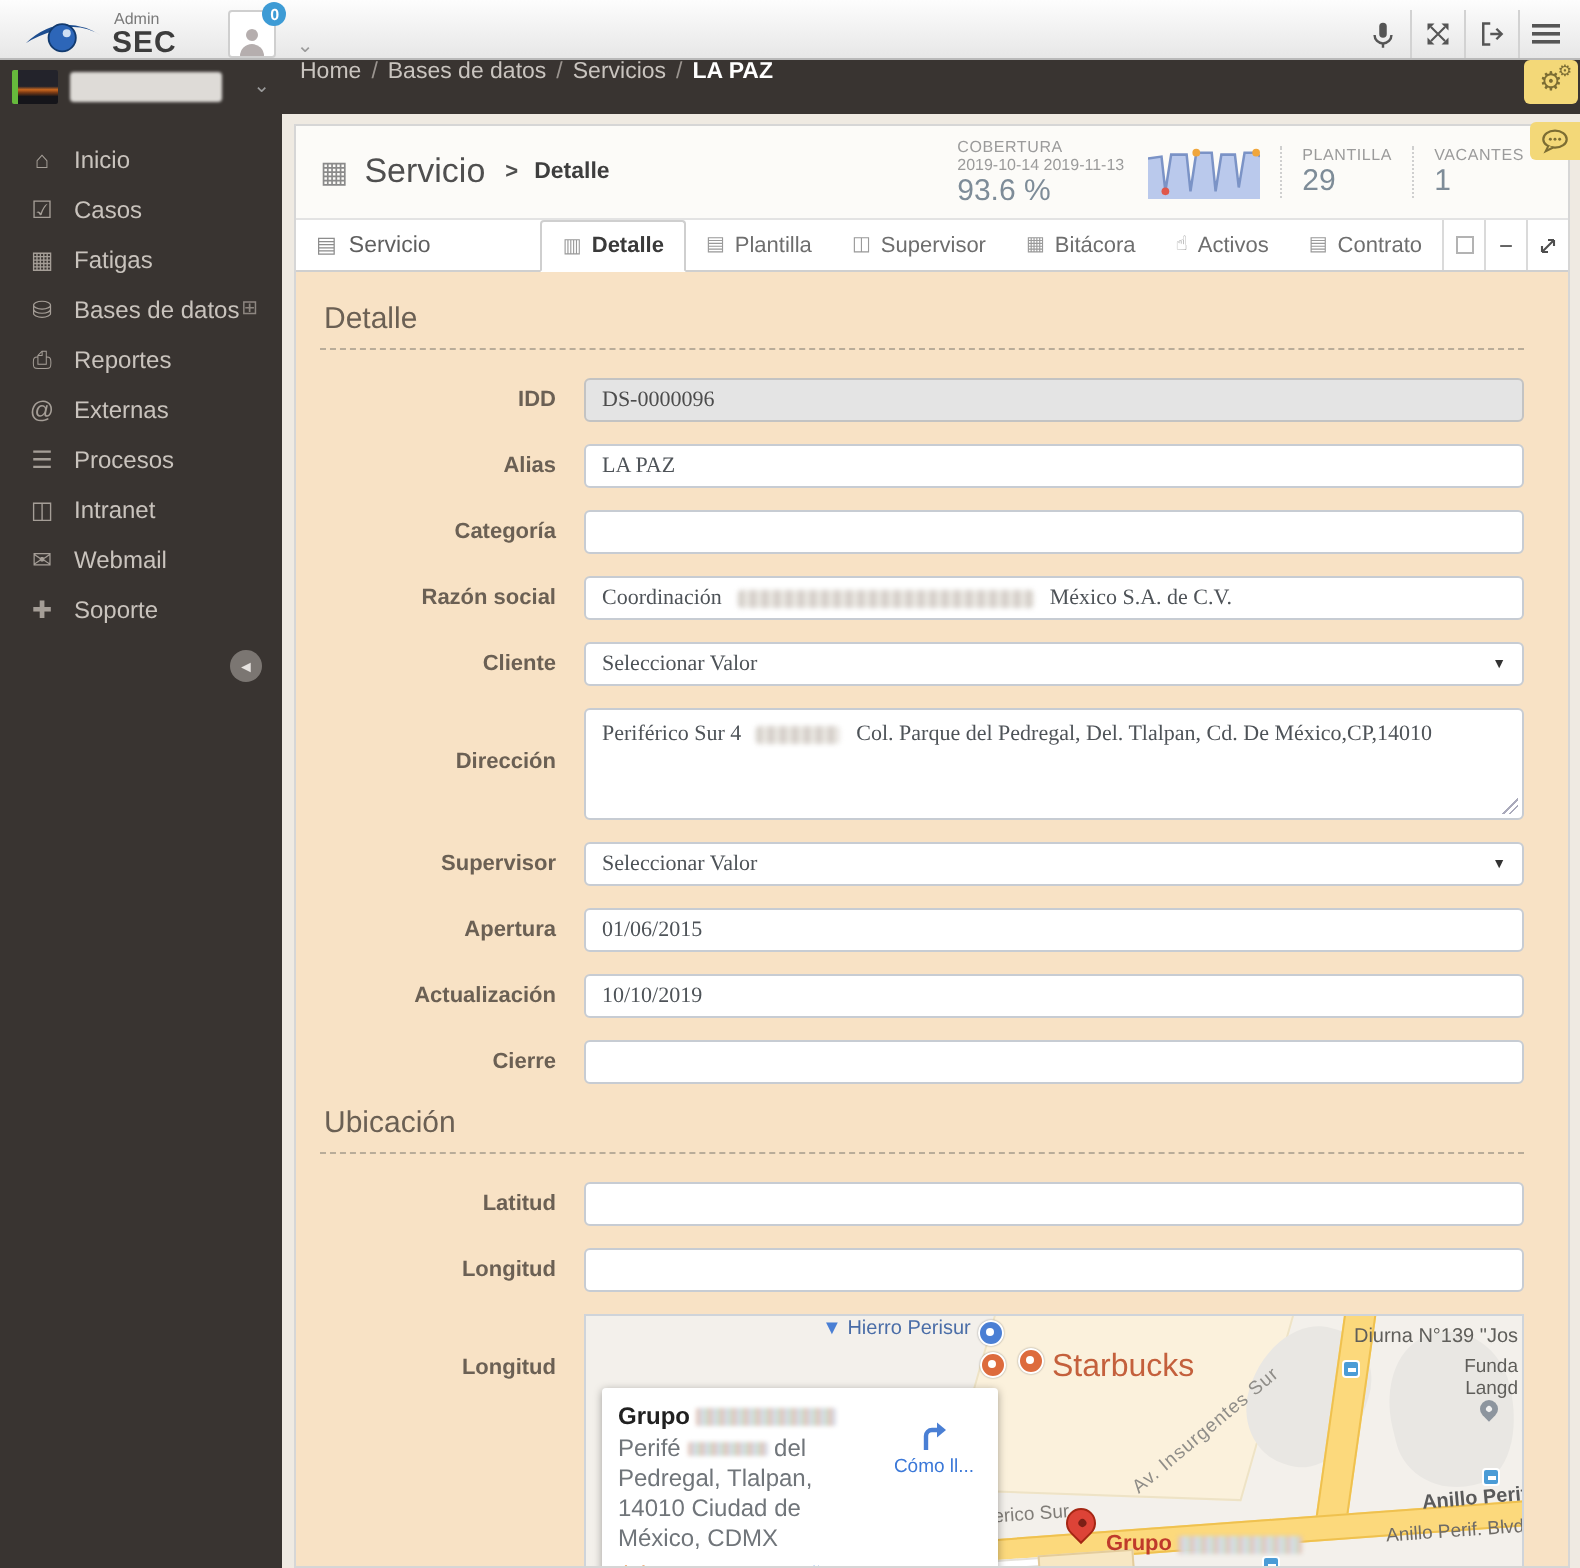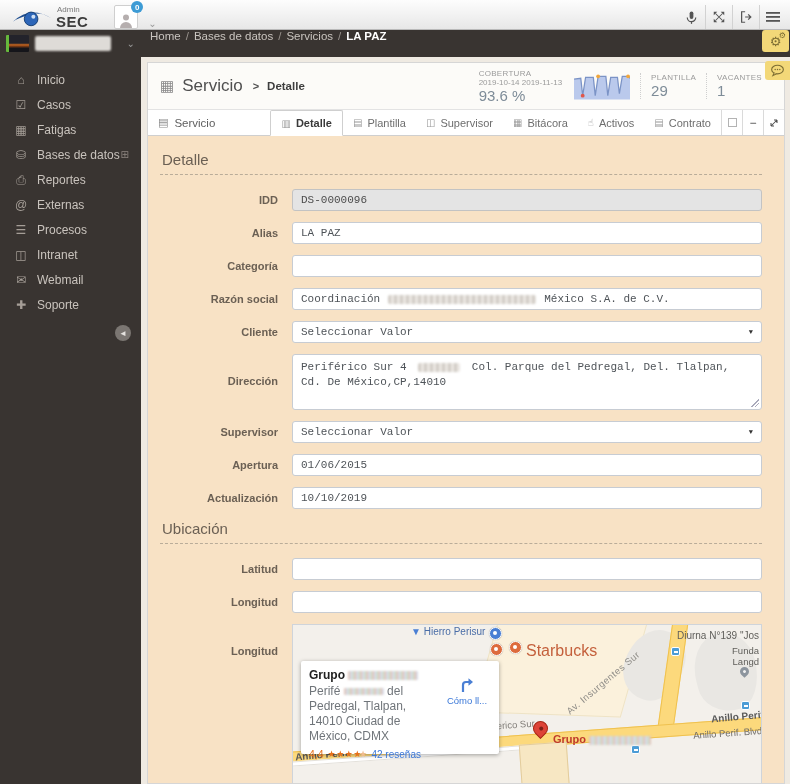--- a/index.html
+++ b/index.html
@@ -89,21 +89,21 @@
   
   .formarea { flex:1; background:#f8e2c5; padding:13px 22px 0 12px; overflow:hidden; }
   .sectitle { font-size:15px; color:#6b6054; margin:2px 0 6px 2px; }
   .dashes { border-bottom:1px dashed #b9ac99; margin-bottom:14px; }
   .frow { display:flex; align-items:center; margin-bottom:11px; }
   .frow.top { align-items:flex-start; }
   .flabel { width:118px; flex:none; text-align:right; margin-right:14px; font-weight:bold; font-size:11px; color:#6b6054; }
   .frow.top .flabel { margin-top:21px; }
   .fctrl { flex:1; min-width:0; }
   .inp { width:100%; height:22px; border:1px solid #c7ccd3; border-radius:3px; background:#fff; padding:0 8px;
-    font-size:11px; color:#4e5358; font-family:Liberation Mono, monospace; display:flex; align-items:center; }
+    font-size:11px; color:#4e5358; font-family:Liberation Serif, serif; display:flex; align-items:center; }
   input.inp { display:block; }
   .inp.ro { background:#e4e4e4; border-color:#c3c3c3; color:#4c4c4c; }
   .sel { cursor:pointer; }
   .sel .caret { margin-left:auto; font-size:7px; color:#333; }
   .txa { position:relative; min-height:56px; align-items:flex-start; padding-top:5px; }
   .txa .grip { position:absolute; right:2px; bottom:2px; width:8px; height:8px;
     background:linear-gradient(135deg,transparent 50%,#aab 50%,#aab 57%,transparent 57%,transparent 70%,#aab 70%,#aab 77%,transparent 77%); }
 
   
   .mapbox { position:relative; height:200px; background:#f3f0eb; border:1px solid #cfd4da; overflow:hidden; }
@@ -428,20 +428,26 @@
             <span class="fctrl">
                 <input class="inp" value="01/06/2015" style="">
               </span>
           </div>
           <div class="frow">
             <span class="flabel">Actualización</span>
             <span class="fctrl">
                 <input class="inp" value="10/10/2019" style="">
               </span>
           </div>
+          <div class="frow">
+            <span class="flabel">Cierre</span>
+            <span class="fctrl">
+                <input class="inp" value="" style="">
+              </span>
+          </div>
 
           <div class="sectitle">Ubicación</div>
           <div class="dashes"></div>
 
           <div class="frow">
             <span class="flabel">Latitud</span>
             <span class="fctrl">
                 <input class="inp" value="" style="">
               </span>
           </div>

